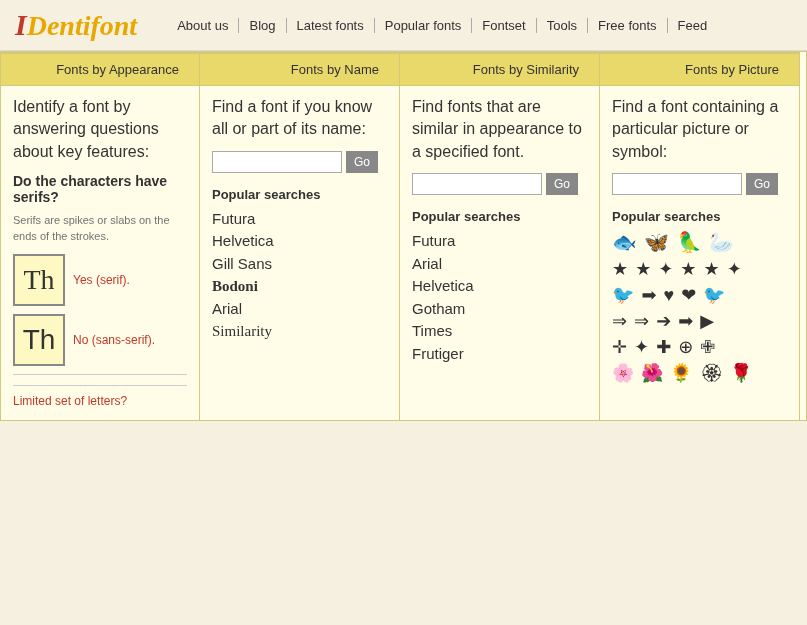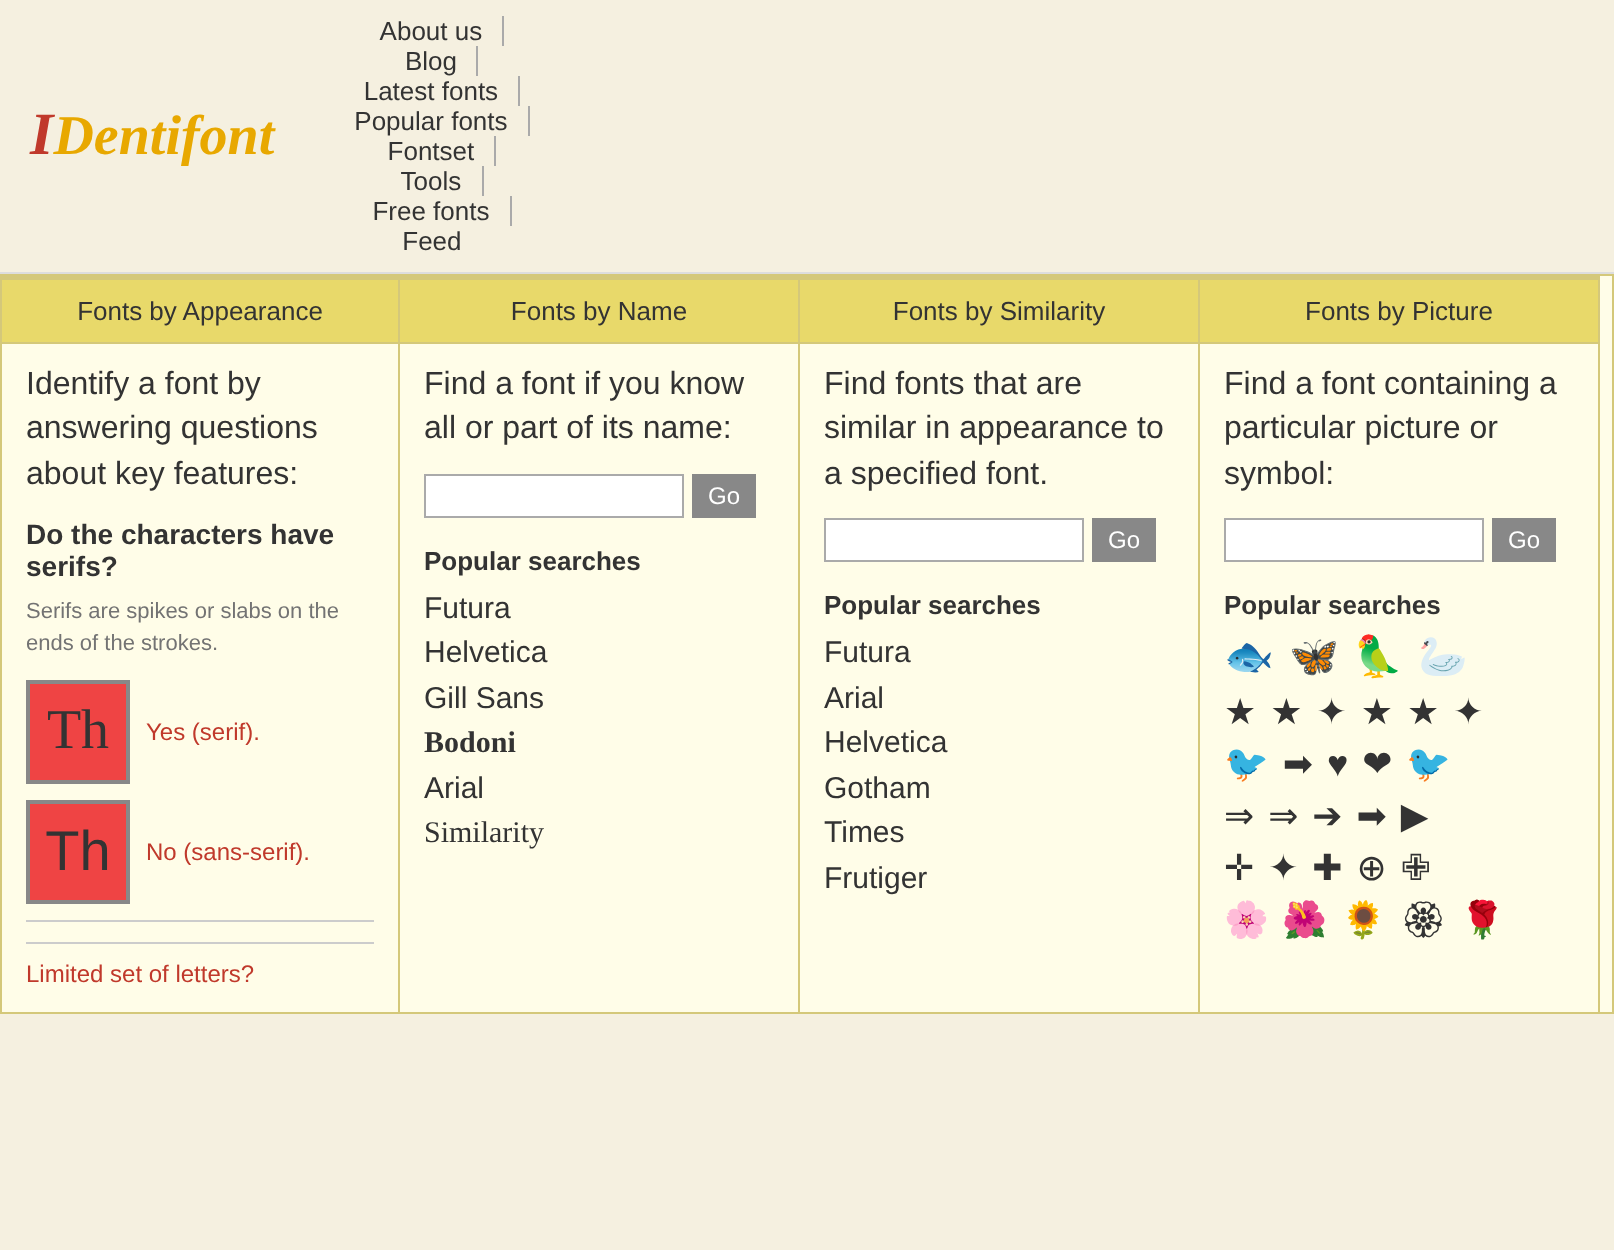--- a/index.html
+++ b/index.html
@@ -1,33 +1,33 @@
 <!DOCTYPE html>
 <html><head>
   <meta charset="utf-8">
   <style>
     * { margin: 0; padding: 0; box-sizing: border-box; }
     body { font-family: Arial, sans-serif; font-size: 13px; background: #f5f0e0; color: #333; width: 807px; overflow-x: hidden; }
 
     
     #header { background: #f5f0e0; border-bottom: 1px solid #ddd; padding: 8px 15px; display: flex; align-items: center; gap: 30px; }
     #logo { font-size: 28px; font-weight: bold; color: #e8a800; font-family: Georgia, serif; }
-    nav { display: flex; align-items: center; gap: 0; font-size: 13px; flex-direction: column; }
+    nav { display: flex; align-items: flex-start; gap: 0; font-size: 13px; }
     nav a { color: #333; text-decoration: none; padding: 0 10px; border-right: 1px solid #aaa; }
     nav a:last-child { border-right: none; }
 
     
     #main { display: flex; padding: 0; gap: 0; }
 
     
     .col { background: #fffde8; border: 1px solid #d4c87a; border-top: 3px solid #d4c87a; width: 200px; min-width: 190px; flex: 0 0 200px; padding: 12px; position: relative; }
     .col + .col { border-left: none; }
     .col:last-child { border-right: 1px solid #d4c87a; }
 
-    .col-header { background: #e8d96a; margin: -12px -12px 10px -12px; padding: 8px 20px; font-size: 13px; font-weight: normal; text-align: center; color: #333; border-bottom: 1px solid #d4c87a; }
+    .col-header { background: #e8d96a; margin: -12px -12px 10px -12px; padding: 8px 20px; font-size: 13px; font-weight: normal; text-align: right; color: #333; border-bottom: 1px solid #d4c87a; }
 
     .col-desc { font-size: 16px; color: #333; margin-bottom: 10px; line-height: 1.4; }
 
     
     .search-row { display: flex; align-items: center; gap: 4px; margin-bottom: 14px; }
     .search-row input { width: 130px; height: 22px; border: 1px solid #aaa; padding: 2px 4px; font-size: 12px; background: #fff; }
     .search-row button { background: #888; color: #fff; border: none; padding: 0 8px; font-size: 12px; cursor: pointer; height: 22px; }
 
     
     .pop-label { font-weight: bold; font-size: 13px; margin-bottom: 6px; }
@@ -40,21 +40,21 @@
     .fs-gillsans { font-size: 20px; }
     .fs-bodoni { font-size: 20px; font-family: Georgia, serif; font-weight: bold; }
     .fs-arial { font-size: 20px; }
     .fs-baskerville { font-size: 20px; font-family: Georgia, serif; }
 
     
     .serif-question { font-weight: bold; font-size: 14px; margin-bottom: 8px; }
     .serif-desc { font-size: 11px; color: #737373; margin-bottom: 10px; line-height: 1.4; }
 
     .serif-option { display: flex; align-items: center; gap: 8px; margin-bottom: 8px; }
-    .serif-box { width: 52px; height: 52px; border: 2px solid #888; display: flex; align-items: center; justify-content: center; font-size: 28px; font-family: Georgia, 'Times New Roman', serif; background: #ef4444; }
+    .serif-box { width: 52px; height: 52px; border: 2px solid #888; display: flex; align-items: center; justify-content: center; font-size: 28px; font-family: Georgia, 'Times New Roman', serif; background: #fef9c3; }
     .serif-box.sans { font-family: Arial, sans-serif; }
     .serif-label { font-size: 12px; color: #c0392b; }
 
     .not-sure-btn { background: #777; color: #fff; border: none; padding: 8px 16px; font-size: 13px; cursor: pointer; margin-top: 8px; margin-bottom: 12px; width: 100%; }
 
     .limited-link { color: #c0392b; font-size: 12px; text-decoration: none; display: block; margin-top: 10px; border-top: 1px solid #ccc; padding-top: 8px; }
 
     
     .symbol-grid { display: flex; flex-direction: column; gap: 4px; }
     .symbol-row { font-size: 18px; letter-spacing: 1px; color: #333; }

